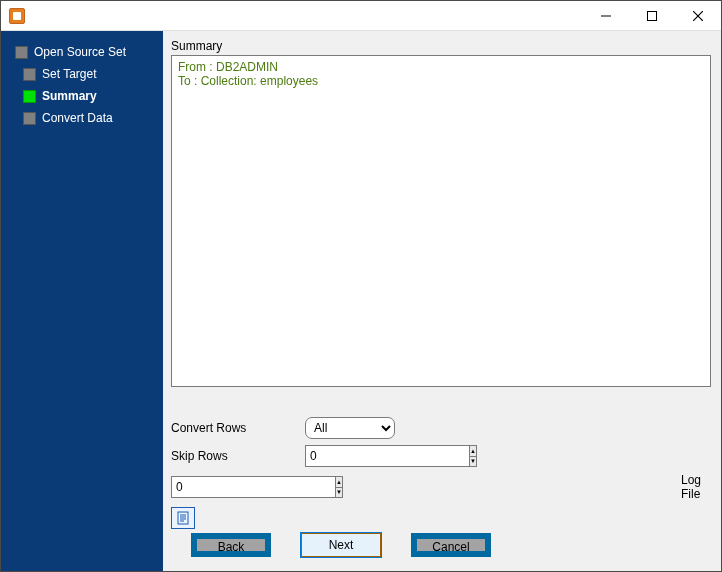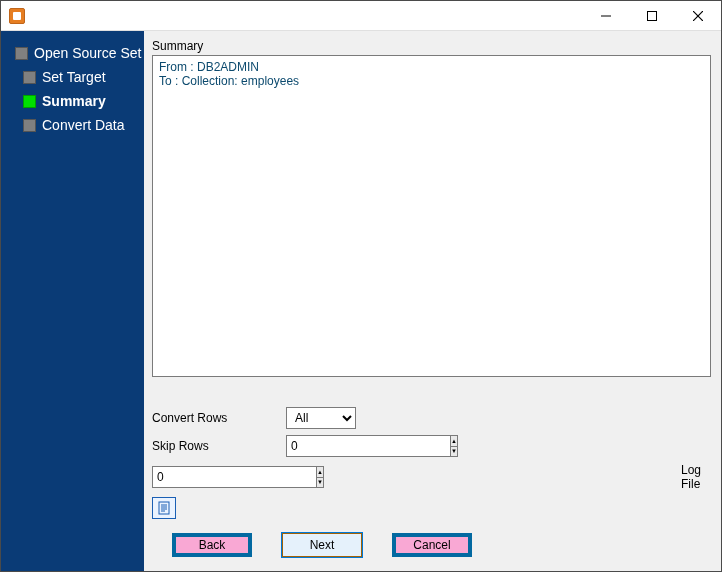--- a/index.html
+++ b/index.html
@@ -47,25 +47,25 @@
     display: flex; align-items: center; justify-content: center;
     font-family: Arial, sans-serif;
   }
   .win-btn svg { width: 10px; height: 10px; }
   .body {
     flex: 1;
     display: flex;
     min-height: 0;
   }
   .sidebar {
-    width: 143px;
+    width: 162px;
     background: #0a3b76;
     color: #fff;
     padding-top: 10px;
-    font-size: 14px;
+    font-size: 12px;
   }
   .nav-tree { list-style: none; margin: 0; padding: 0; }
   .nav-item {
     display: flex;
     align-items: center;
     padding: 4px 0 4px 14px;
     position: relative;
     min-height: 22px;
   }
   .nav-item.child { padding-left: 22px; }
@@ -92,40 +92,40 @@
   }
   .section-title { margin-bottom: 2px; color:#000; }
   .summary-box {
     flex: 1;
     background: #fff;
     border: 1px solid #7a7a7a;
     padding: 4px 6px;
     white-space: pre;
     overflow: auto;
     font-size: 12px;
-    color: #0c4a6e;
+    color: #4d7c0f;
     margin-bottom: 30px;
   }
   .form-grid {
     display: grid;
     grid-template-columns: 130px 1fr 30px;
     row-gap: 6px;
     column-gap: 4px;
     align-items: center;
-    margin-bottom: 14px;
+    margin-bottom: 4px;
   }
   .form-label { color:#000; }
   select.ctl, input.ctl {
     height: 22px;
     border: 1px solid #7a7a7a;
     background: #fff;
     font: inherit;
     padding: 0 4px;
   }
-  .select-narrow { width: 70px; }
+  .select-narrow { width: 90px; border-radius: 7px; }
   .spinner {
     width: 90px;
     display: flex;
   }
   .spinner input {
     flex: 1;
     height: 22px;
     border: 1px solid #7a7a7a;
     border-right: none;
     padding: 0 4px;
@@ -157,22 +157,22 @@
   }
   .browse-btn svg { width: 12px; height: 14px; }
   .footer-btns {
     display: flex;
     gap: 30px;
     padding-left: 20px;
     padding-bottom: 6px;
   }
   .btn {
     width: 80px; height: 24px;
-    background: #f9a8d4;
-    border: 4px solid #0369a1;
+    background: #a3a3a3;
+    border: 6px solid #0369a1;
     font: inherit;
     cursor: pointer;
   }
   .btn.primary {
     background: #e5f1fb;
     border: 1px solid #a16207;
     outline: 1px solid #0078d7;
   }
 </style>
 </head>

